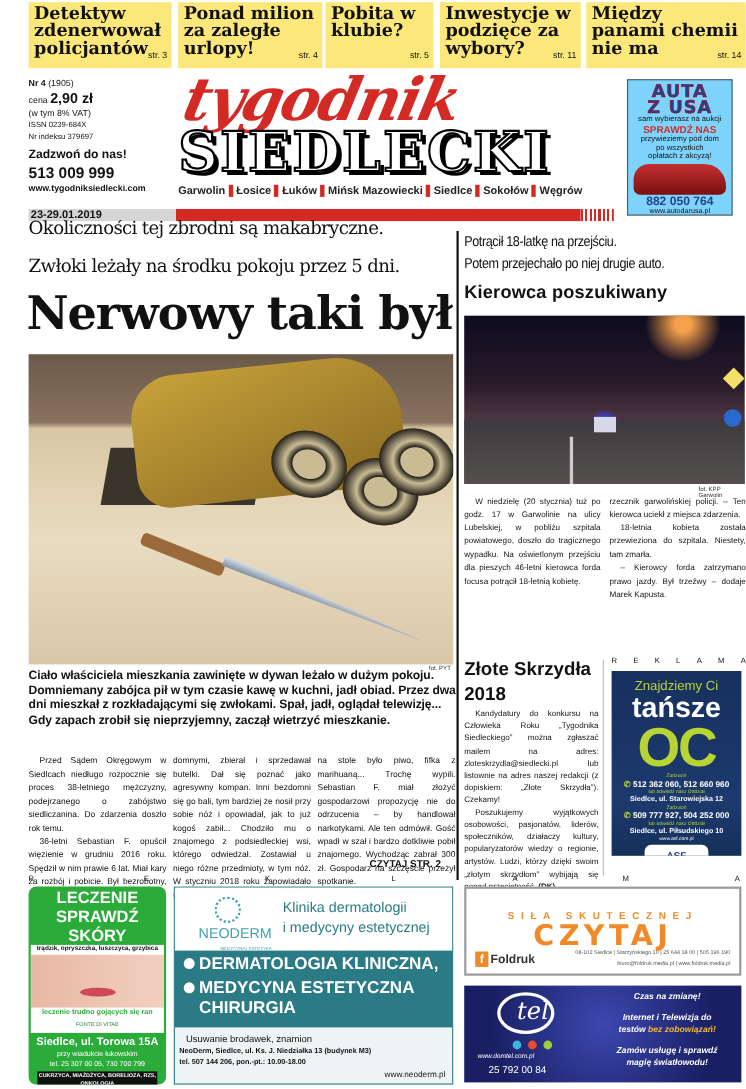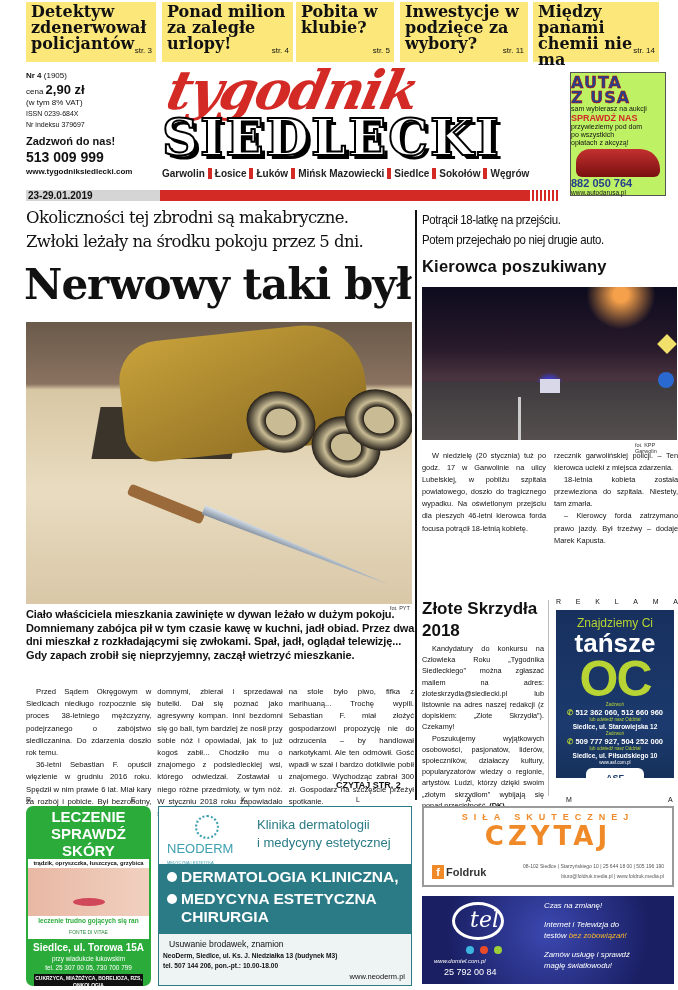--- a/index.html
+++ b/index.html
@@ -10,21 +10,21 @@
 .teaser .pg{position:absolute;right:4px;bottom:3px;font-family:"Liberation Sans",sans-serif;font-weight:normal;font-size:8px}
 .mast-left{left:26px;top:70px;font-size:8px;line-height:11px}
 .mast-left .bold{font-weight:bold}
 .logo-script{left:168px;top:58px;font-family:"DejaVu Serif",serif;font-style:italic;font-weight:bold;font-size:54px;color:#d42a26;letter-spacing:-2px;transform:skewX(-12deg)}
 .logo-main{left:162px;top:108px;font-family:"DejaVu Serif",serif;font-weight:bold;font-size:50px;letter-spacing:2px;color:#fff;-webkit-text-stroke:2px #000;text-shadow:4px 4px 0 #000}
 .towns{left:162px;top:168px;font-size:10px;font-weight:bold;color:#222;display:flex;gap:0}
 .towns span.sep{display:inline-block;width:4px;height:11px;background:#d42a26;margin:0 3px;vertical-align:middle}
 .datebar{left:26px;top:190px;width:134px;height:11px;background:#d5d5d5;font-size:10px;font-weight:bold;line-height:11px;padding-left:2px}
 .redbar{left:160px;top:190px;width:368px;height:11px;background:#d42a26}
 .redstripes{left:528px;top:190px;width:30px;height:11px;background:repeating-linear-gradient(90deg,#d42a26 0 2px,#fff 2px 4px)}
-.usa{left:570px;top:72px;width:96px;height:124px;background:#bef264;border:1px solid #555;text-align:left;font-size:7px;line-height:8px;padding-top:2px}
+.usa{left:570px;top:72px;width:96px;height:124px;background:#7dd3fc;border:1px solid #555;text-align:center;font-size:7px;line-height:8px;padding-top:2px}
 .usa .big{font-family:"DejaVu Sans",sans-serif;font-weight:bold;font-size:16px;line-height:15px;color:#27408b;letter-spacing:1px;-webkit-text-stroke:0.5px #b00}
 .usa .red{color:#d42a26;font-weight:bold;font-size:9px;line-height:10px}
 .usa .car{width:84px;height:28px;margin:2px auto 0;background:linear-gradient(180deg,#c43030,#7a1010);border-radius:14px 20px 6px 6px}
 .usa .phone{font-weight:bold;font-size:11px;color:#27408b;line-height:12px}
 .subhead{font-family:"DejaVu Serif",serif;font-size:16.5px;line-height:24px;color:#111;letter-spacing:-0.6px}
 .headline{font-family:"DejaVu Serif",serif;font-weight:bold;font-size:42px;line-height:46px;letter-spacing:-1px}
 .vline{left:415px;top:210px;width:2px;height:590px;background:#111}
 .photo{left:26px;top:322px;width:386px;height:282px;overflow:hidden;background:linear-gradient(180deg,#6a5a4a 0%,#8a7260 22%,#d8c7a4 24%,#e9dcc0 60%,#d9c7a8 100%)}
 .rug{position:absolute;left:95px;top:10px;width:245px;height:120px;border-radius:40px 60px 30px 30px;background:linear-gradient(160deg,#c8a23a,#8a6a22);transform:rotate(-6deg)}
 .mat{position:absolute;left:70px;top:85px;width:140px;height:52px;background:#3a342a;transform:skewX(-10deg)}
@@ -63,52 +63,52 @@
 .ad-skin .sub{font-size:5.8px;font-weight:bold;color:#111;line-height:9px}
 .ad-skin .face{height:48px;background:linear-gradient(90deg,#e8b8a4,#f1d0c0);position:relative}
 .ad-skin .face:after{content:"";position:absolute;left:45px;top:30px;width:32px;height:8px;border-radius:50%;background:#d0485a}
 .ad-skin .g{color:#2bab3a;font-weight:bold;font-size:6.5px;line-height:9px}
 .ad-skin .fv{font-size:5px;color:#2a8a3a;line-height:14px}
 .ad-skin .addr{font-weight:bold;font-size:10px;line-height:13px;margin-top:2px}
 .ad-skin .sm{font-size:6.4px;line-height:9px}
 .ad-skin .blk{background:#111;color:#fff;font-size:5px;font-weight:bold;line-height:7px;margin:2px 8px 0;padding:1px}
 .ad-neo{left:158px;top:806px;width:254px;height:180px;border:1.5px solid #2a7b85;background:#eef3f4}
 .neo-top{height:57px;position:relative;background:#fff}
-.neo-logo{position:absolute;left:8px;top:8px;width:80px;text-align:left;color:#3fa0b0;font-size:13px;line-height:14px}
+.neo-logo{position:absolute;left:8px;top:8px;width:80px;text-align:right;color:#3fa0b0;font-size:13px;line-height:14px}
 .neo-logo .ring{width:24px;height:24px;margin:0 auto 3px;border-radius:50%;border:2px dotted #3fa0b0}
 .neo-logo .sm{font-size:4px;color:#3fa0b0}
 .neo-tag{position:absolute;left:98px;top:9px;font-size:13px;line-height:18px;color:#2a7b85}
 .neo-band{background:#2a7b85;color:#fff;font-weight:bold;font-size:15.5px;line-height:18px;padding:4px 4px 3px 8px;height:70px}
 .neo-band .dot{display:inline-block;width:10px;height:10px;border-radius:50%;background:#fff;margin-right:4px}
 .neo-bottom{padding:4px 0 0 10px;font-size:8.6px;line-height:12.5px}
 .neo-bottom .b{font-weight:bold;font-size:6.6px;line-height:10px;padding-left:0}
 .neo-www{position:absolute;right:6px;bottom:4px;font-size:7.5px}
 .ad-fol{left:422px;top:806px;width:252px;height:81px;border:2px solid #9a9a9a;background:#fff;text-align:center;overflow:hidden}
-.ad-fol .t{color:#f08a28;font-weight:bold;font-size:9px;letter-spacing:6px;margin-top:4px}
+.ad-fol .t{color:#f08a28;font-weight:bold;font-size:9px;letter-spacing:6px;margin-top:19px}
 .ad-fol .r{color:#f08a28;font-weight:bold;font-size:26px;letter-spacing:4px;line-height:28px;font-family:"DejaVu Sans",sans-serif}
 .ad-fol .logo{position:absolute;left:8px;bottom:6px;font-weight:bold;font-size:11px;color:#333}
 .ad-fol .logo b{display:inline-block;background:#f08a28;color:#fff;width:12px;height:14px;text-align:center;line-height:14px;margin-right:2px}
 .ad-fol .info{position:absolute;right:8px;bottom:4px;font-size:5px;line-height:10px;text-align:right;color:#555}
 .ad-dom{left:422px;top:896px;width:252px;height:88px;background:radial-gradient(circle at 50% 40%,#3b48b0,#1a1f63 75%);color:#fff;overflow:hidden}
 .dom-logo{position:absolute;left:30px;top:6px;width:52px;height:38px;border:3px solid #fff;border-radius:50%;font-family:"DejaVu Serif",serif;font-style:italic;font-size:22px;line-height:30px;text-align:right;padding-right:2px}
 .dom-dots{position:absolute;left:44px;top:50px;display:flex;gap:6px}
 .dom-dots span{width:8px;height:8px;border-radius:50%}
 .dom-www{position:absolute;left:12px;top:62px;font-size:6px;font-style:italic}
 .dom-tel{position:absolute;left:22px;top:71px;font-size:9px}
-.dom-txt{position:absolute;left:122px;top:4px;width:125px;font-style:italic;font-weight:normal;font-size:7.8px;line-height:11px}
+.dom-txt{position:absolute;left:122px;top:4px;width:125px;text-align:center;font-style:italic;font-weight:bold;font-size:7.8px;line-height:11px}
 .dom-txt .y{color:#f7b82b}
 </style>
 </head>
 <body>
 
 <div class="teaser" style="left:26px;width:130px"><span>Detektyw zdenerwował policjantów</span><span class="pg">str. 3</span></div>
 <div class="teaser" style="left:162px;width:131px"><span>Ponad milion za zaległe urlopy!</span><span class="pg">str. 4</span></div>
 <div class="teaser" style="left:296px;width:98px"><span>Pobita w klubie?</span><span class="pg">str. 5</span></div>
 <div class="teaser" style="left:400px;width:128px"><span>Inwestycje w podzięce za wybory?</span><span class="pg">str. 11</span></div>
-<div class="teaser" style="left:533px;width:126px"><span>Między panami chemii nie ma</span><span class="pg">str. 14</span></div>
+<div class="teaser" style="left:533px;width:145px"><span>Między panami chemii nie ma</span><span class="pg">str. 14</span></div>
 
 <div class="abs mast-left">
   <div><span class="bold">Nr 4</span> <span>(1905)</span></div>
   <div style="margin-top:3px"><span>cena</span> <b style="font-size:13px">2,90 zł</b></div>
   <div>(w tym 8% VAT)</div>
   <div style="font-size:7px">ISSN 0239-684X</div>
   <div style="font-size:7px">Nr indeksu 379697</div>
   <div style="font-size:11px;font-weight:bold;margin-top:4px;line-height:14px">Zadzwoń do nas!</div>
   <div style="font-size:14px;font-weight:bold;line-height:18px">513 009 999</div>
   <div style="font-size:8px;font-weight:bold">www.tygodniksiedlecki.com</div>
@@ -143,21 +143,21 @@
   <div>sam wybierasz na aukcji</div>
   <div class="red">SPRAWDŹ NAS</div>
   <div>przywieziemy pod dom</div>
   <div>po wszystkich</div>
   <div>opłatach z akcyzą!</div>
   <div class="car"></div>
   <div class="phone">882 050 764</div>
   <div style="font-size:6.5px">www.autodarusa.pl</div>
 </div>
 
-<div class="abs subhead" style="left:26px;top:206px">Okoliczności tej zbrodni są makabryczne.</div>
+<div class="abs subhead" style="left:26px;top:196px">Okoliczności tej zbrodni są makabryczne.</div>
 <div class="abs subhead" style="left:26px;top:230px">Zwłoki leżały na środku pokoju przez 5 dni.</div>
 <div class="abs headline" style="left:24px;top:262px">Nerwowy taki był</div>
 
 <div class="abs vline"></div>
 
 <div class="abs photo">
   <div class="mat"></div>
   <div class="rug"></div>
   <div class="sole" style="left:220px;top:70px;transform:rotate(20deg)"></div>
   <div class="sole" style="left:285px;top:95px;transform:rotate(20deg)"></div>

